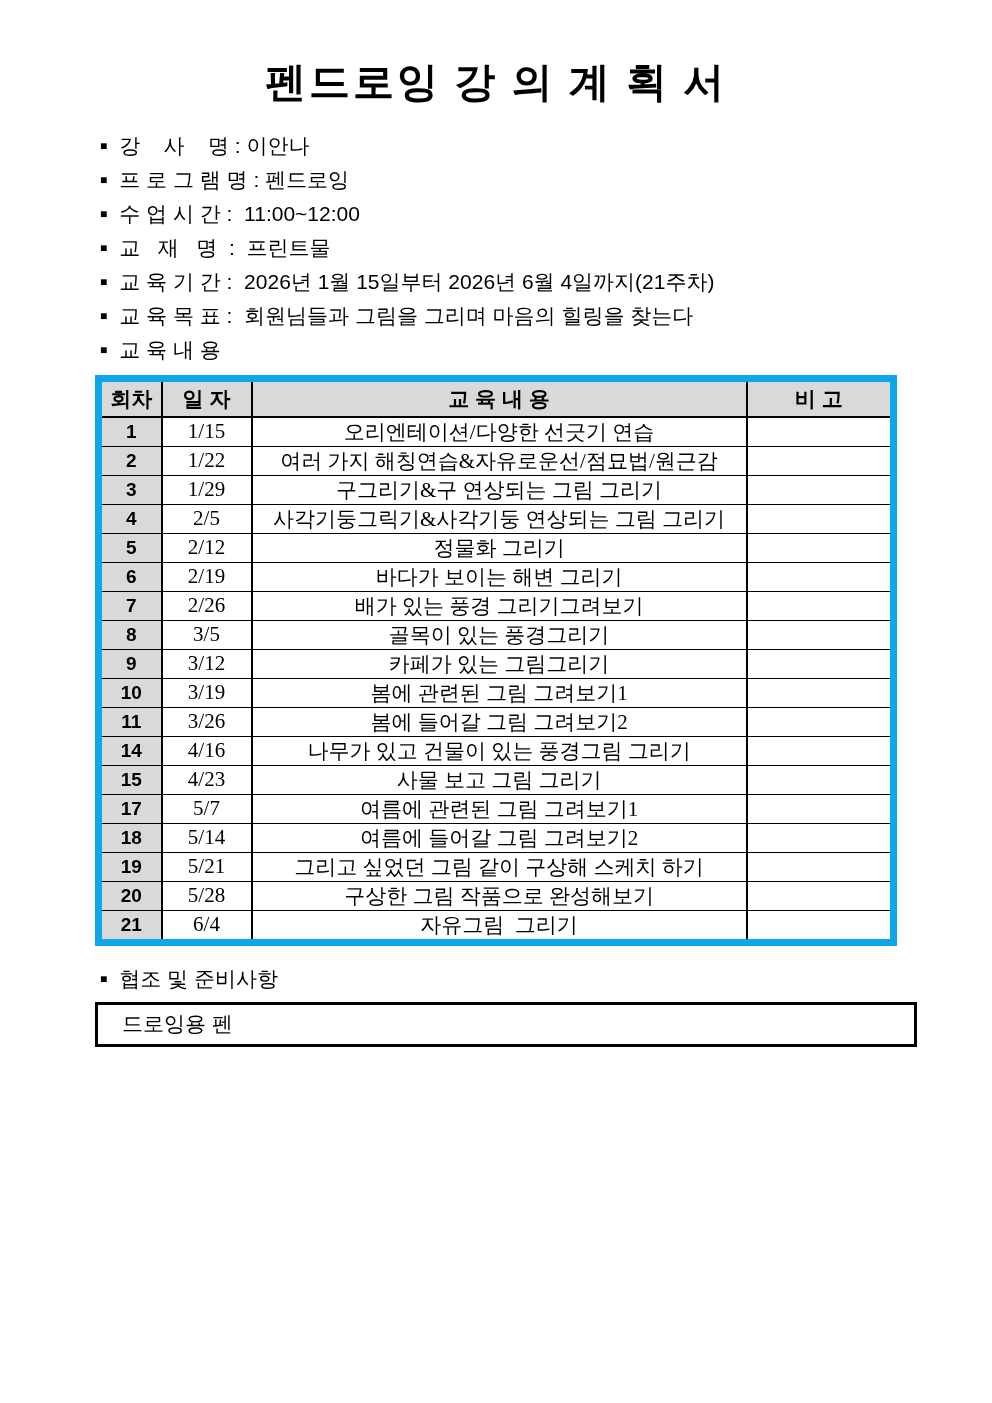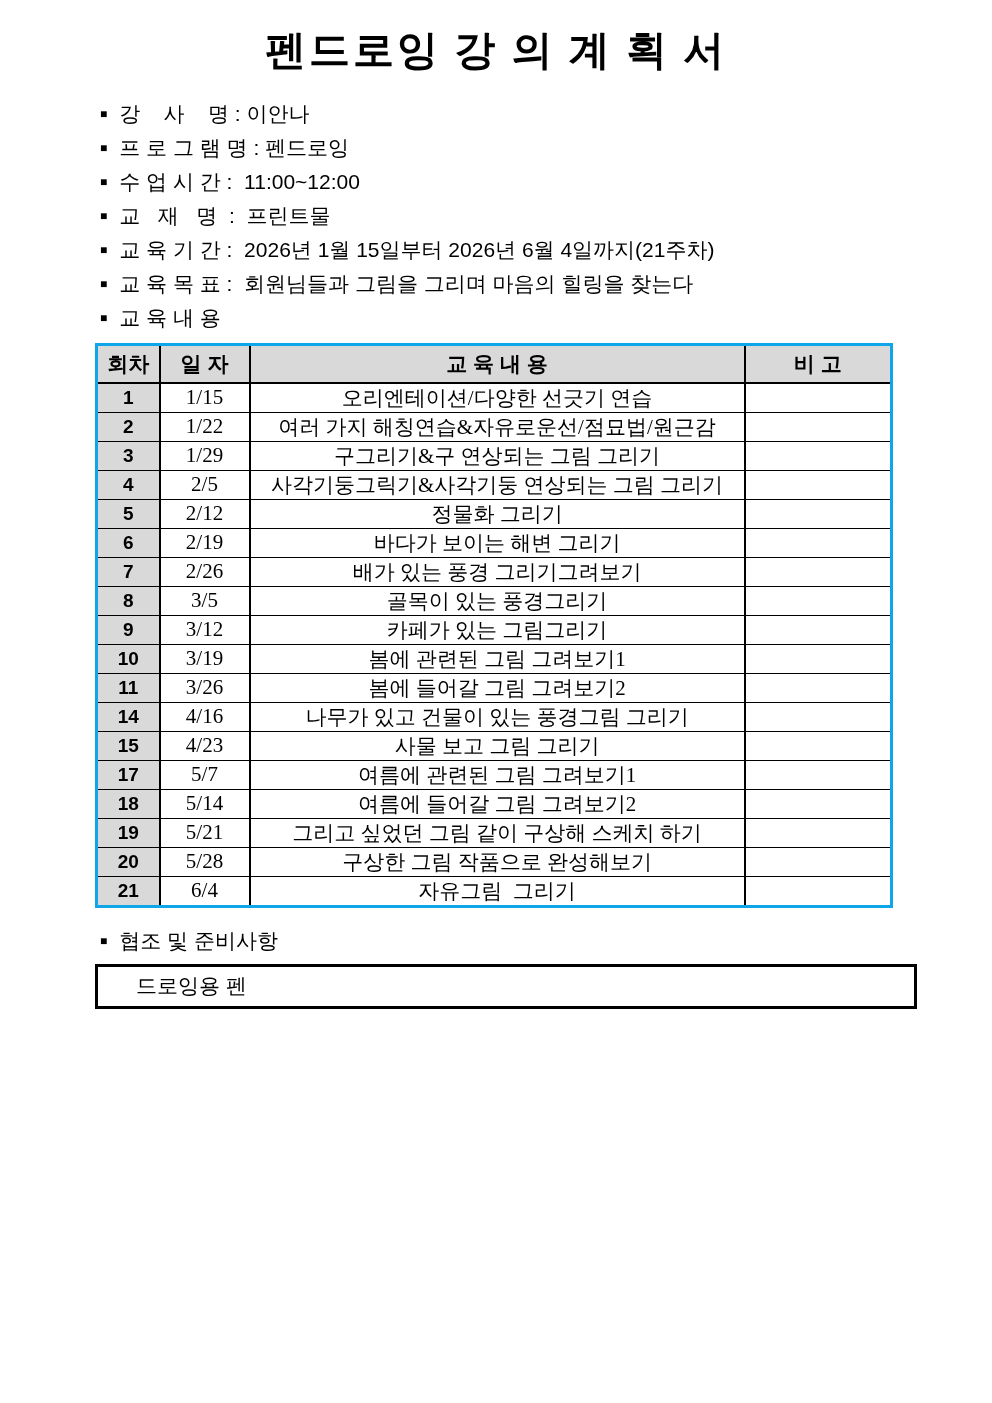--- a/index.html
+++ b/index.html
@@ -7,21 +7,21 @@
   body {
     width: 992px; height: 1403px;
     font-family: "Liberation Sans", sans-serif;
     color: #000000;
     position: relative;
     overflow: hidden;
   }
   .page { width: 992px; height: 1403px; background: #ffffff; }
 
   .doc-title {
-    padding-top: 26px;
+    padding-top: 58px;
     text-align: center;
     font-family: "Liberation Serif", "DejaVu Serif", serif;
     font-size: 41px;
     font-weight: bold;
     letter-spacing: 3px;
     line-height: 1.2;
     white-space: pre;
   }
 
   .info-list { margin: 22px 0 0 100px; }
@@ -35,21 +35,21 @@
   .bullet {
     font-size: 12px;
     line-height: 1;
     margin-right: 12px;
     flex: 0 0 auto;
   }
 
   table.schedule {
     margin: 8px 0 0 95px;
     border-collapse: collapse;
-    border: 3px solid #0ea5e9;
+    border: 7px solid #0ea5e9;
     table-layout: fixed;
     width: 795px;
   }
   .schedule th {
     border: 2px solid #000;
     background: #d9d9d9;
     font-size: 21px;
     font-weight: bold;
     height: 38px;
     text-align: center;
@@ -94,21 +94,21 @@
     font-size: 21px;
     white-space: pre;
   }
   .prep-box {
     margin: 6px 0 0 95px;
     width: 822px;
     height: 45px;
     border: 3px solid #000;
     display: flex;
     align-items: center;
-    padding-left: 38px;
+    padding-left: 24px;
     font-size: 21px;
     white-space: pre;
   }
 </style>
 </head>
 <body>
 
 <div class="page">
 
   <div class="doc-title">펜드로잉 강 의 계 획 서</div>

